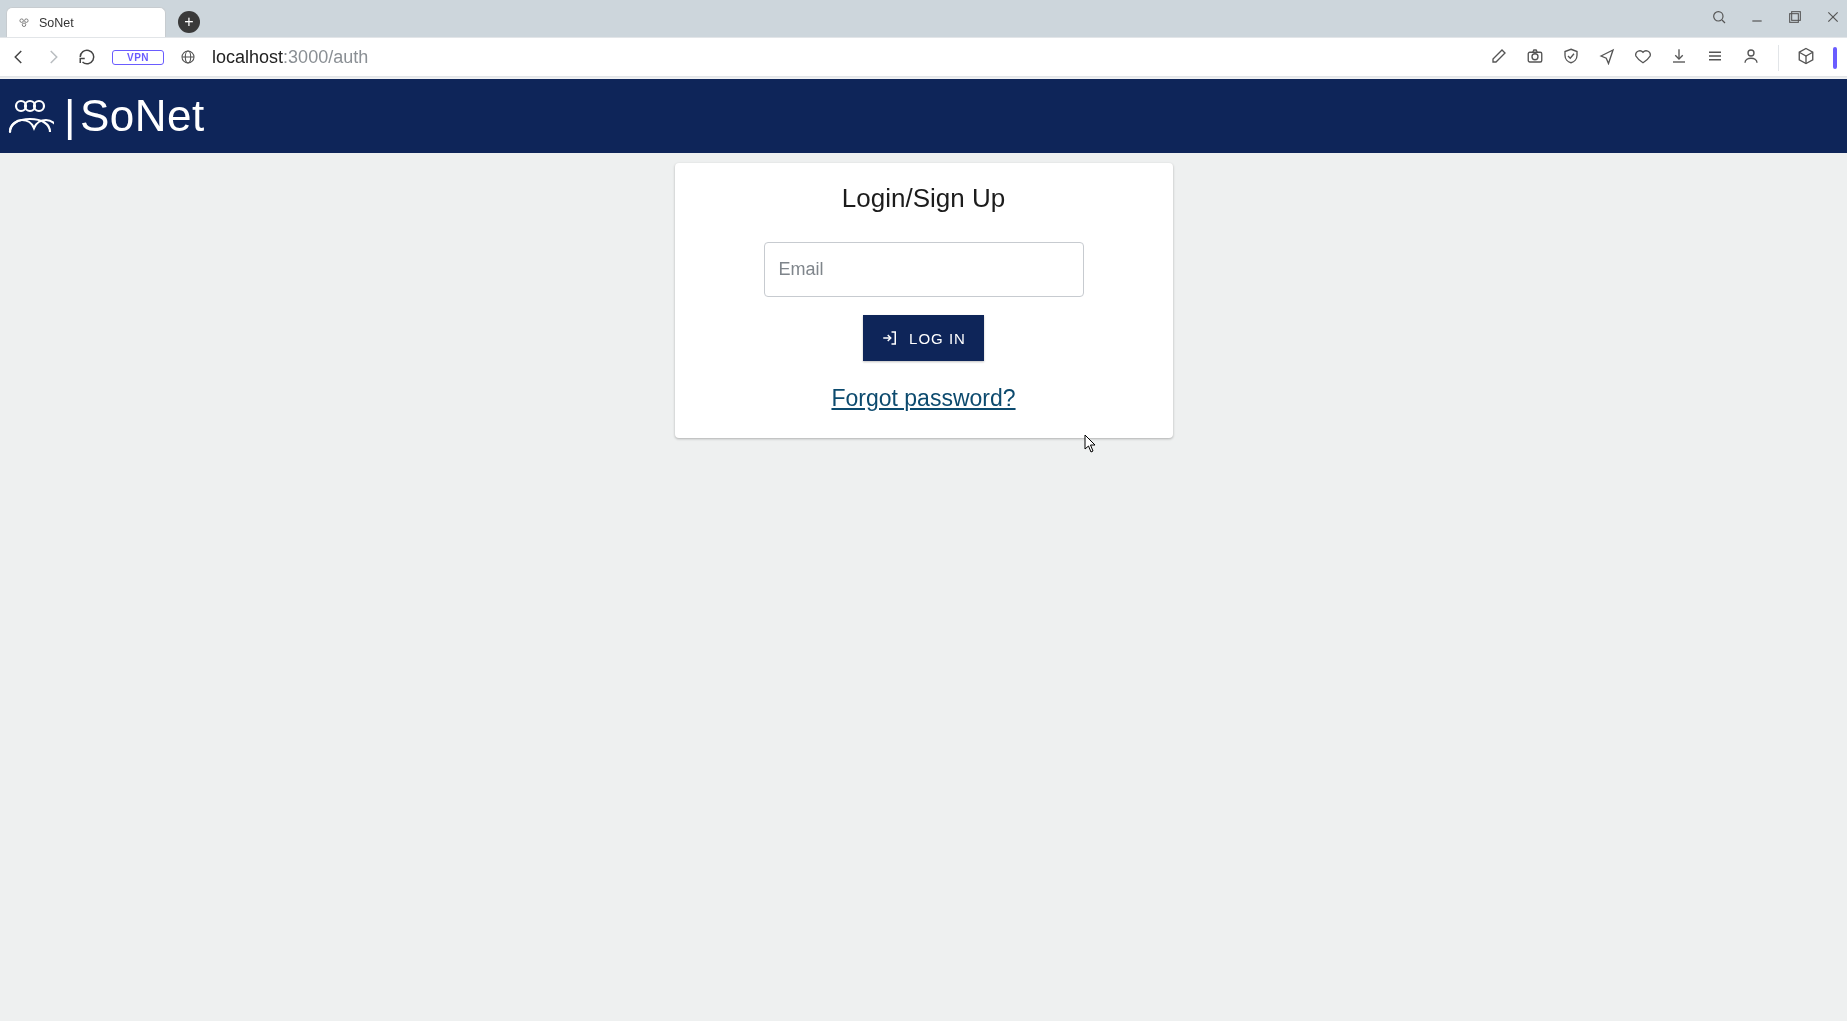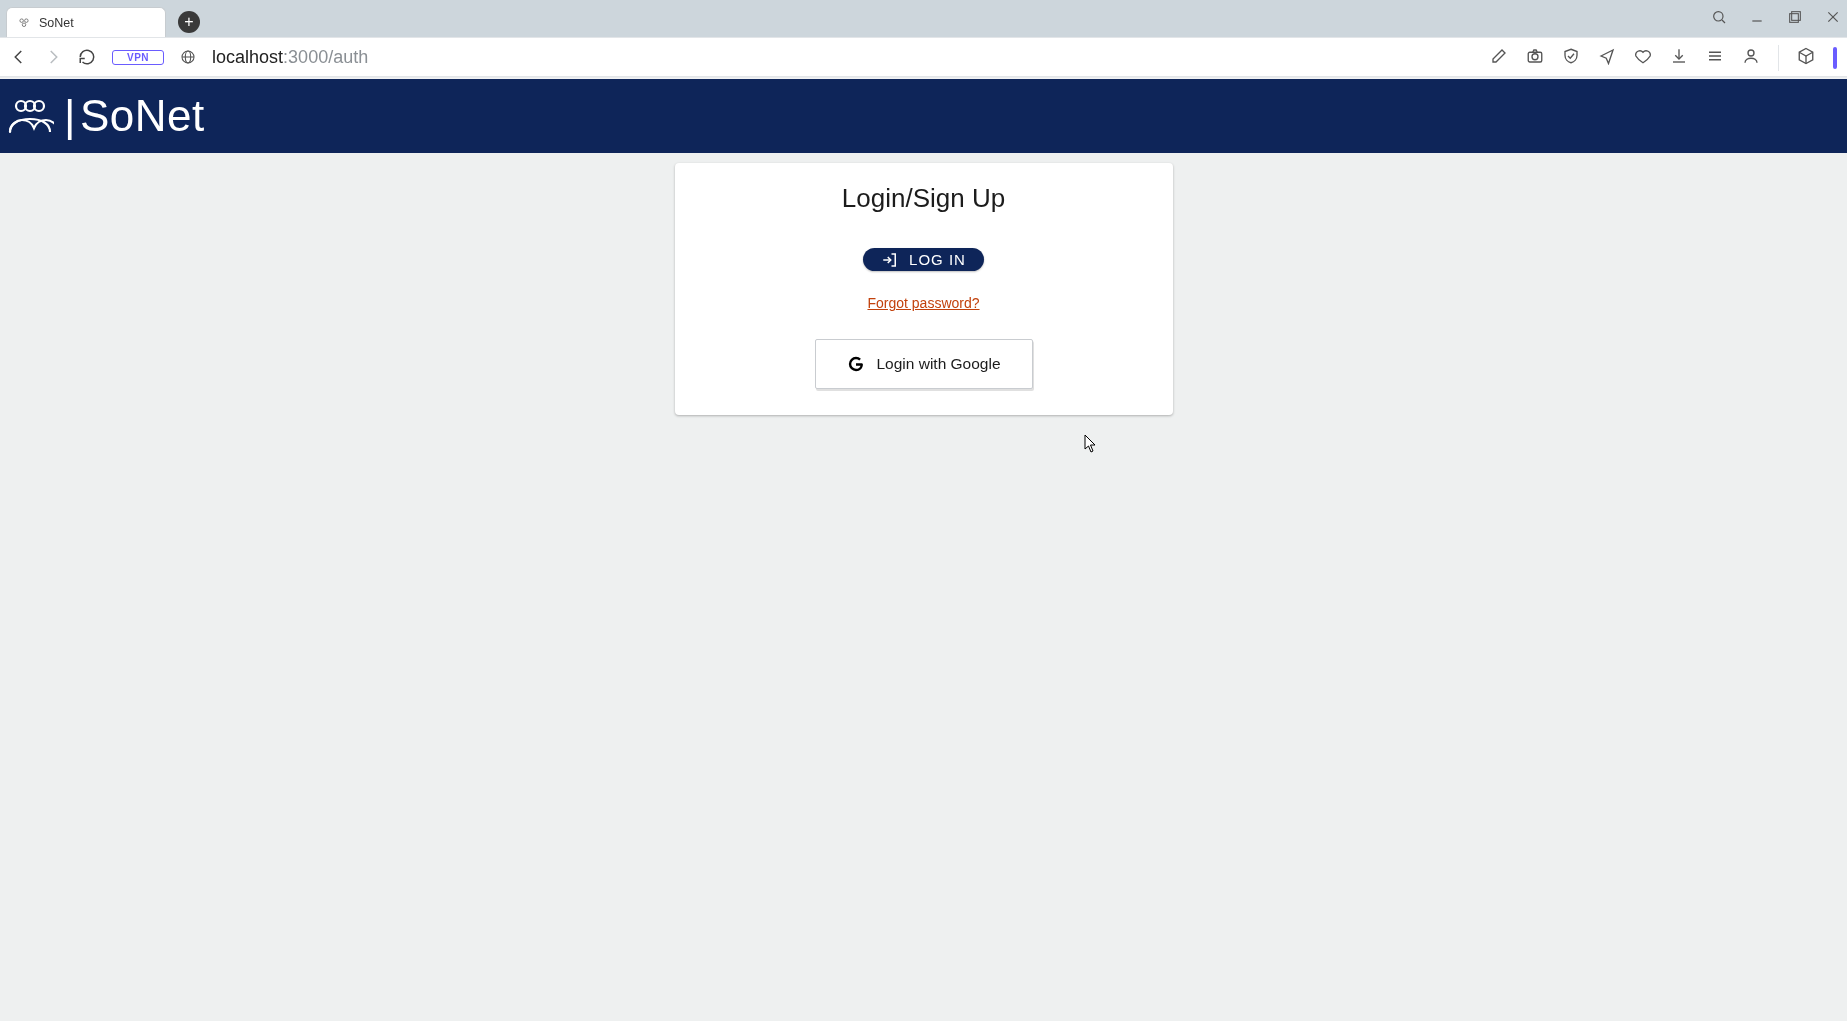--- a/index.html
+++ b/index.html
@@ -79,29 +79,29 @@
     display:flex; align-items:center; padding: 0 14px; margin-bottom: 12px;
     position:relative;
   }
   .field input {
     border:none; outline:none; width:100%; font-size:18px; color:#333; background:transparent;
   }
   .field input::placeholder { color:#7f858b; }
   .eye-btn { position:absolute; right:12px; width:24px; height:24px; color:#6b6f74; display:flex; align-items:center; justify-content:center; cursor:pointer;}
 
   .login-btn {
-    background:#0e2559; color:#fff; border:none; border-radius:12px;
-    height: 23px; padding: 0 18px; display:flex; align-items:center; gap:10px;
+    background:#0e2559; color:#fff; border:none; border-radius:0;
+    height: 46px; padding: 0 18px; display:flex; align-items:center; gap:10px;
     font-size:15px; letter-spacing:1px; cursor:pointer; margin-top:6px;
     box-shadow: 0 1px 2px rgba(0,0,0,.25);
   }
   .login-btn svg { width:18px; height:18px; }
 
   .forgot {
-    margin-top: 24px; font-size:14px; color:#c2410c; text-decoration: underline; cursor:pointer;
+    margin-top: 24px; font-size:23px; color:#0c4a6e; text-decoration: underline; cursor:pointer;
   }
 
   .social-btn {
     width: 218px; height: 50px; display:flex; align-items:center; justify-content:center; gap:10px;
     font-size:15.5px; cursor:pointer; border-radius:2px;
   }
   .google-btn {
     margin-top: 28px; background:#fff; color:#1c1c1c; border:1px solid #c9ccd0;
     box-shadow: 1px 2px 0 rgba(0,0,0,.12);
   }
@@ -254,40 +254,36 @@
     </span>
     <span class="brand">
       <span class="bar">|</span>
         <span>SoNet</span>
     </span>
   </div>
 
   <div class="card">
     <div class="card-title">Login/Sign Up</div>
 
+    <div class="field">
+      <input type="text" placeholder="Email" style="">
+    </div>
 
 
     <button class="login-btn">
       <svg viewBox="0 0 24 24" fill="none" stroke="currentColor" stroke-width="2">
         <path d="M14 4h5v16h-5"></path>
           <polyline points="9 8 13 12 9 16"></polyline>
           <line x1="3" y1="12" x2="13" y2="12"></line>
       </svg>
       <span>LOG IN</span>
     </button>
 
     <a class="forgot">Forgot password?</a>
 
-    <div class="social-btn google-btn">
-      <svg viewBox="0 0 24 24">
-        <path fill="#000" d="M21.35 11.1H12v2.9h5.4c-.5 2.4-2.5 3.7-5.4 3.7A5.7 5.7 0 1 1 12 6.3a5.5 5.5 0 0 1 3.9 1.5l2-2A8.6 8.6 0 0 0 12 3.4a8.6 8.6 0 1 0 0 17.2c5 0 8.3-3.5 8.3-8.4a7 7 0 0 0-.95-1.1z" fill-rule="evenodd"></path>
-        <path fill="#000" d="M21.35 11.1H12v2.9h5.4c-.23 1.1-.93 2.04-1.97 2.7l3 2.33C20.6 17 21.6 14.7 21.6 12c0-.31-.1-.6-.25-.9z" opacity="0"></path>
-      </svg>
-      <span>Login with Google</span>
-    </div>
 
   </div>
 
   <svg class="fake-cursor" viewBox="0 0 14 20">
     <path d="M1 1 L1 15 L4.5 12 L7 18 L9 17 L6.5 11 L11 11 Z" fill="#fff" stroke="#000" stroke-width="1"></path>
   </svg>
 
 </div>
 
 </body></html>

